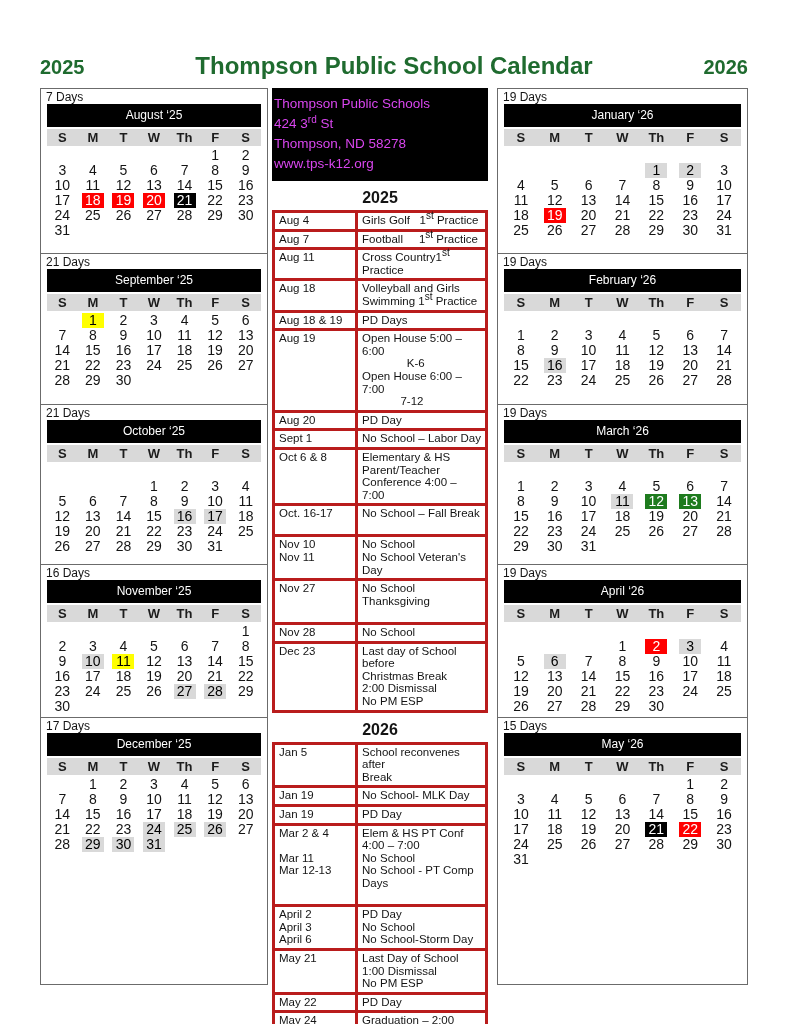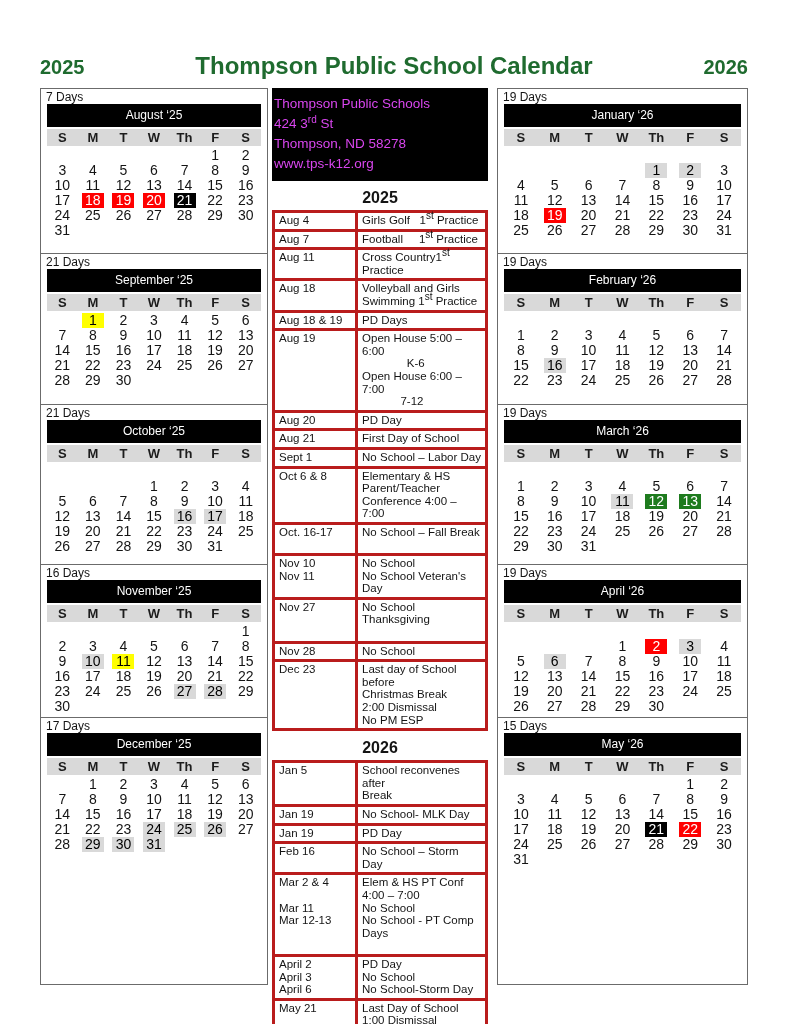--- a/index.html
+++ b/index.html
@@ -344,24 +344,20 @@
             </tr>
             <tr>
               <td class="dt">Aug 19</td>
               <td>Open House 5:00 – 6:00<br>&nbsp;&nbsp;&nbsp;&nbsp;&nbsp;&nbsp;&nbsp;&nbsp;&nbsp;&nbsp;&nbsp;&nbsp;&nbsp;&nbsp;K-6<br>Open House 6:00 – 7:00<br>&nbsp;&nbsp;&nbsp;&nbsp;&nbsp;&nbsp;&nbsp;&nbsp;&nbsp;&nbsp;&nbsp;&nbsp;7-12</td>
             </tr>
             <tr>
               <td class="dt">Aug 20</td>
               <td>PD Day</td>
             </tr>
             <tr>
-              <td class="dt">Aug 21</td>
-              <td>First Day of School</td>
-            </tr>
-            <tr>
               <td class="dt">Sept 1</td>
               <td>No School – Labor Day</td>
             </tr>
             <tr>
               <td class="dt">Oct 6 &amp; 8</td>
               <td>Elementary &amp; HS<br>Parent/Teacher<br>Conference 4:00 – 7:00</td>
             </tr>
             <tr>
               <td class="dt">Oct. 16-17</td>
               <td>No School – Fall Break<br>&nbsp;</td>
@@ -393,24 +389,20 @@
             </tr>
             <tr>
               <td class="dt">Jan 19</td>
               <td>No School- MLK Day</td>
             </tr>
             <tr>
               <td class="dt">Jan 19</td>
               <td>PD Day</td>
             </tr>
             <tr>
-              <td class="dt">Feb 16</td>
-              <td>No School – Storm Day</td>
-            </tr>
-            <tr>
               <td class="dt">Mar 2 &amp; 4<br>&nbsp;<br>Mar 11<br>Mar 12-13</td>
               <td>Elem &amp; HS PT Conf<br>4:00 – 7:00<br>No School<br>No School - PT Comp Days<br>&nbsp;</td>
             </tr>
             <tr>
               <td class="dt">April 2<br>April 3<br>April 6</td>
               <td>PD Day<br>No School<br>No School-Storm Day</td>
             </tr>
             <tr>
               <td class="dt">May 21</td>
               <td>Last Day of School<br>1:00 Dismissal<br>No PM ESP</td>

